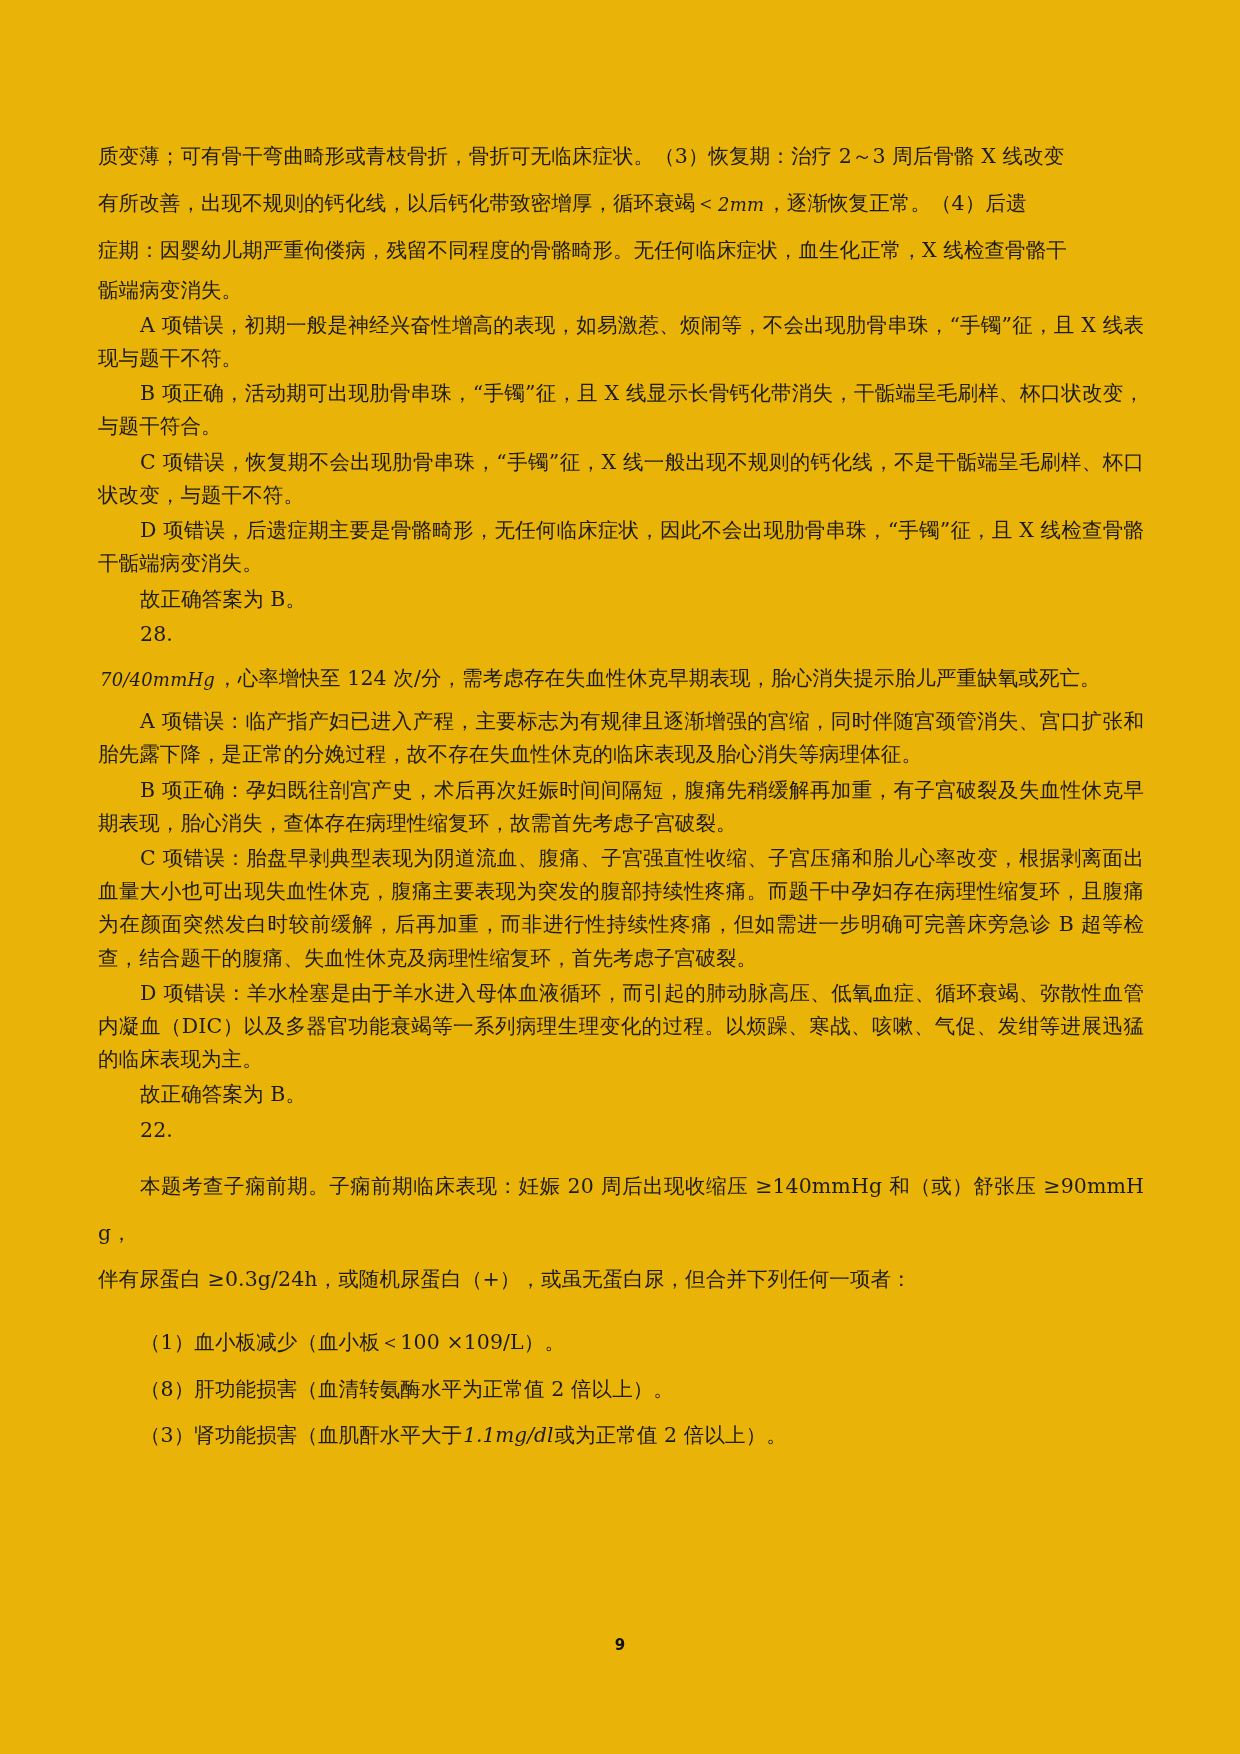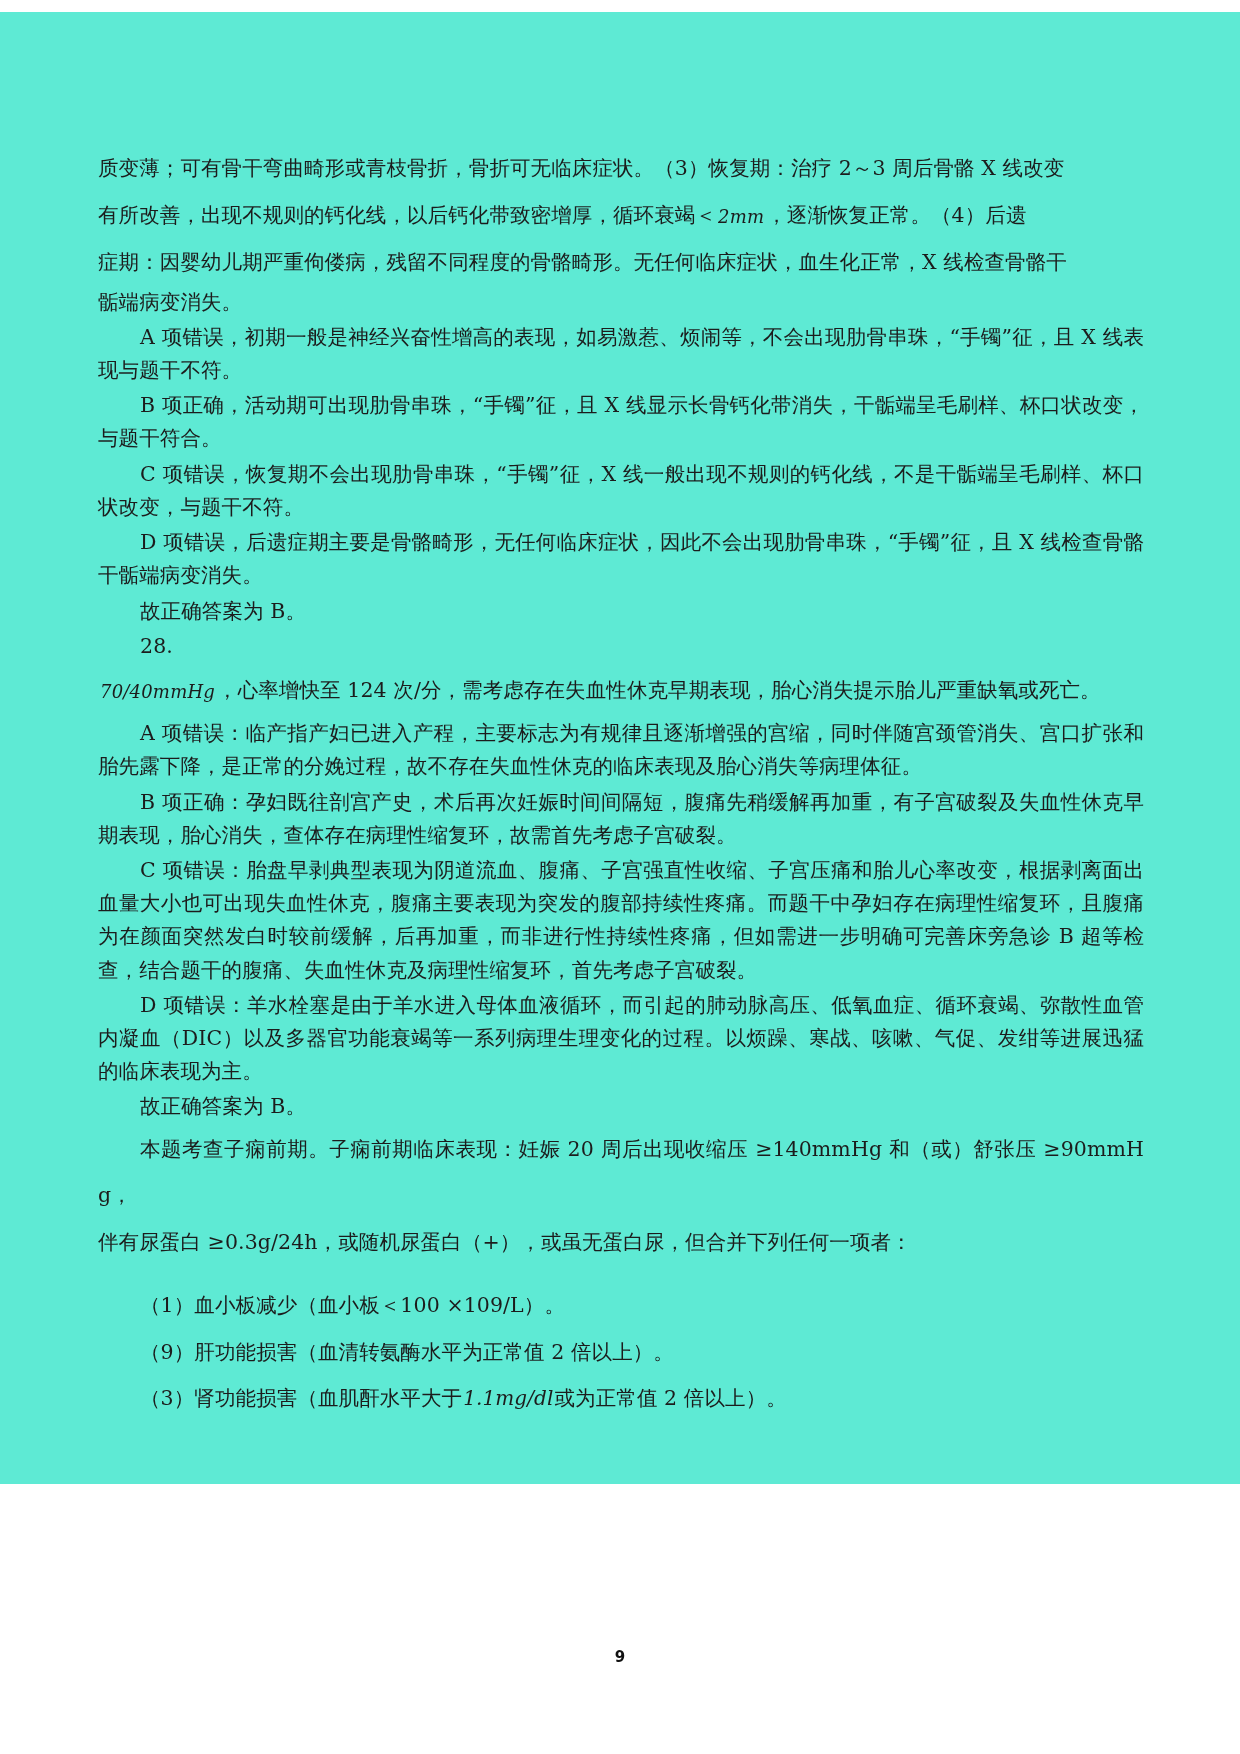--- a/index.html
+++ b/index.html
@@ -10,24 +10,24 @@
   body {
     width: 1240px;
     height: 1754px;
     position: relative;
     font-family: "DejaVu Serif", "Liberation Serif", serif;
     color: #1a1a1a;
     overflow: hidden;
   }
   #page {
     position: absolute;
-    left: 0; top: 12px;
+    left: 0; top: 0;
     width: 1240px;
-    height: 1472px;
-    background: #5eead4;
+    height: 1754px;
+    background: #eab308;
   }
   #content {
     position: absolute;
     left: 98px;
     top: 140px;
     width: 1046px;
   }
 
   
   .p {
@@ -106,27 +106,28 @@
     <p class="p indent gap-sm"><span>A 项错误：临产指产妇已进入产程，主要标志为有规律且逐渐增强的宫缩，同时伴随宫颈管消失、宫口扩张和胎先露下降，是正常的分娩过程，故不存在失血性休克的临床表现及胎心消失等病理体征。</span></p>
 
     <p class="p indent gap-sm"><span>B 项正确：孕妇既往剖宫产史，术后再次妊娠时间间隔短，腹痛先稍缓解再加重，有子宫破裂及失血性休克早期表现，胎心消失，查体存在病理性缩复环，故需首先考虑子宫破裂。</span></p>
 
     <p class="p indent gap-sm"><span>C 项错误：胎盘早剥典型表现为阴道流血、腹痛、子宫强直性收缩、子宫压痛和胎儿心率改变，根据剥离面出血量大小也可出现失血性休克，腹痛主要表现为突发的腹部持续性疼痛。而题干中孕妇存在病理性缩复环，且腹痛为在颜面突然发白时较前缓解，后再加重，而非进行性持续性疼痛，但如需进一步明确可完善床旁急诊 B 超等检查，结合题干的腹痛、失血性休克及病理性缩复环，首先考虑子宫破裂。</span></p>
 
     <p class="p indent gap-sm"><span>D 项错误：羊水栓塞是由于羊水进入母体血液循环，而引起的肺动脉高压、低氧血症、循环衰竭、弥散性血管内凝血（DIC）以及多器官功能衰竭等一系列病理生理变化的过程。以烦躁、寒战、咳嗽、气促、发绀等进展迅猛的临床表现为主。</span></p>
 
     <p class="p indent gap-sm"><span>故正确答案为 B。</span></p>
 
+    <p class="p indent gap-lg"><span>22.</span></p>
 
     <p class="p indent tall"><span>本题考查子痫前期。子痫前期临床表现：妊娠 20 周后出现收缩压 ≥140mmHg 和（或）舒张压 ≥90mmHg，</span></p>
 
     <p class="p tall gap-lg"><span>伴有尿蛋白 ≥0.3g/24h，或随机尿蛋白（+），或虽无蛋白尿，但合并下列任何一项者：</span></p>
 
     <p class="p indent tall"><span>（1）血小板减少（血小板＜100 ×109/L）。</span></p>
 
-    <p class="p indent tall"><span>（9）肝功能损害（血清转氨酶水平为正常值 2 倍以上）。</span></p>
+    <p class="p indent tall"><span>（8）肝功能损害（血清转氨酶水平为正常值 2 倍以上）。</span></p>
 
     <p class="p indent tall"><span>（3）肾功能损害（血肌酐水平大于</span><span class="mth-sm">1.1mg/dl</span><span>或为正常值 2 倍以上）。</span></p>
 
   </div>
 
   <div id="folio">9</div>
 </div>
 
 </body></html>

